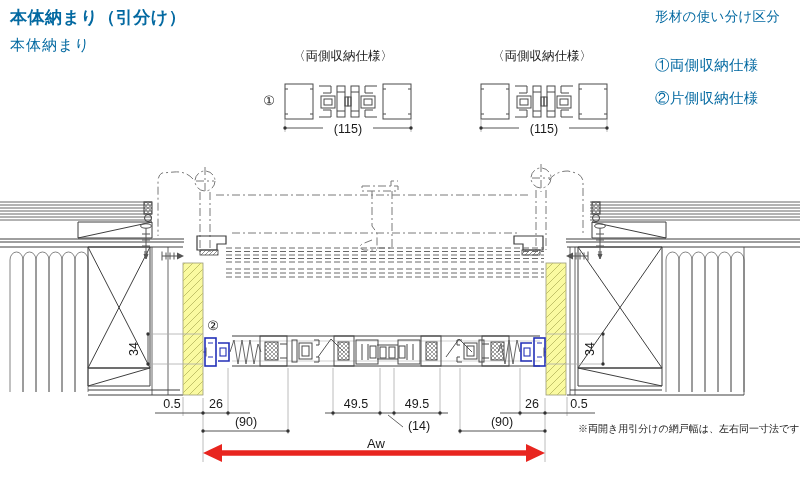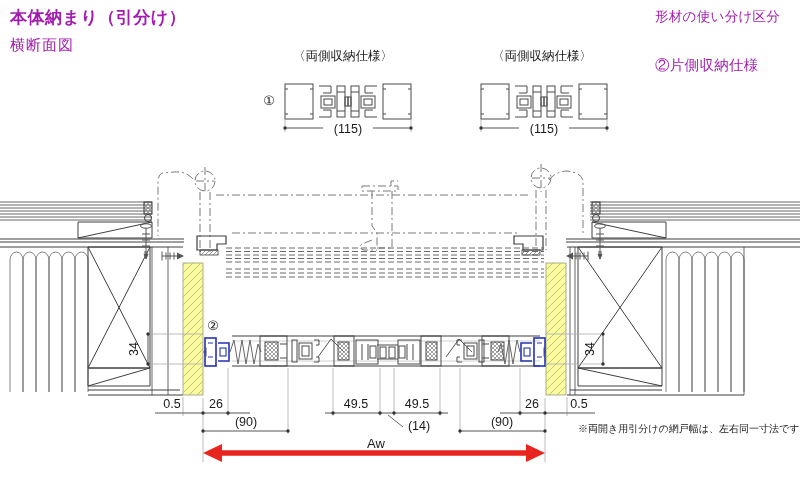--- a/index.html
+++ b/index.html
@@ -1,40 +1,41 @@
 <!DOCTYPE html>
 <html><head>
 <meta charset="utf-8">
 <style>
   html,body{margin:0;padding:0;background:#fff;}
   .page{position:relative;width:800px;height:472px;background:#ffffff;overflow:hidden;
-        font-family:"Liberation Sans",sans-serif;color:#a21caf;}
+        font-family:"Liberation Sans",sans-serif;color:#0369a1;}
   .title{position:absolute;left:10px;top:6px;font-size:17px;font-weight:bold;letter-spacing:.5px;}
   .subtitle{position:absolute;left:10px;top:36px;font-size:15px;letter-spacing:1px;}
   .legend{position:absolute;left:655px;top:8px;}
   .legend-title{font-size:13.5px;margin-bottom:30px;letter-spacing:.3px;}
   .legend-item{font-size:14.5px;margin-bottom:14px;letter-spacing:.3px;}
   svg{position:absolute;left:0;top:0;}
   svg text{font-family:"Liberation Sans",sans-serif;fill:#1a1a1a;}
   .dimtxt{font-size:12.5px;}
   .captxt{font-size:12.5px;}
   .marktxt{font-size:13px;}
   .notetxt{font-size:10px;}
   .awtxt{font-size:13px;}
 </style>
 </head>
 <body>
 
 <div class="page">
 
   <div class="title">本体納まり（引分け）</div>
-  <div class="subtitle">横断面図</div>
+  <div class="subtitle">本体納まり</div>
 
   <div class="legend">
     <div class="legend-title">形材の使い分け区分</div>
+    <div class="legend-item">①両側収納仕様</div>
     <div class="legend-item">②片側収納仕様</div>
   </div>
 
   <svg width="800" height="480" viewBox="0 0 800 480">
     <defs>
       <pattern id="hatchYellow" width="8" height="8" patternUnits="userSpaceOnUse">
         <path d="M0,8 L8,0" stroke="#c3c36a" stroke-width="1"></path>
       </pattern>
       <pattern id="hatchFine" width="4" height="4" patternUnits="userSpaceOnUse">
         <path d="M0,4 L4,0" stroke="#777" stroke-width="0.8"></path>

